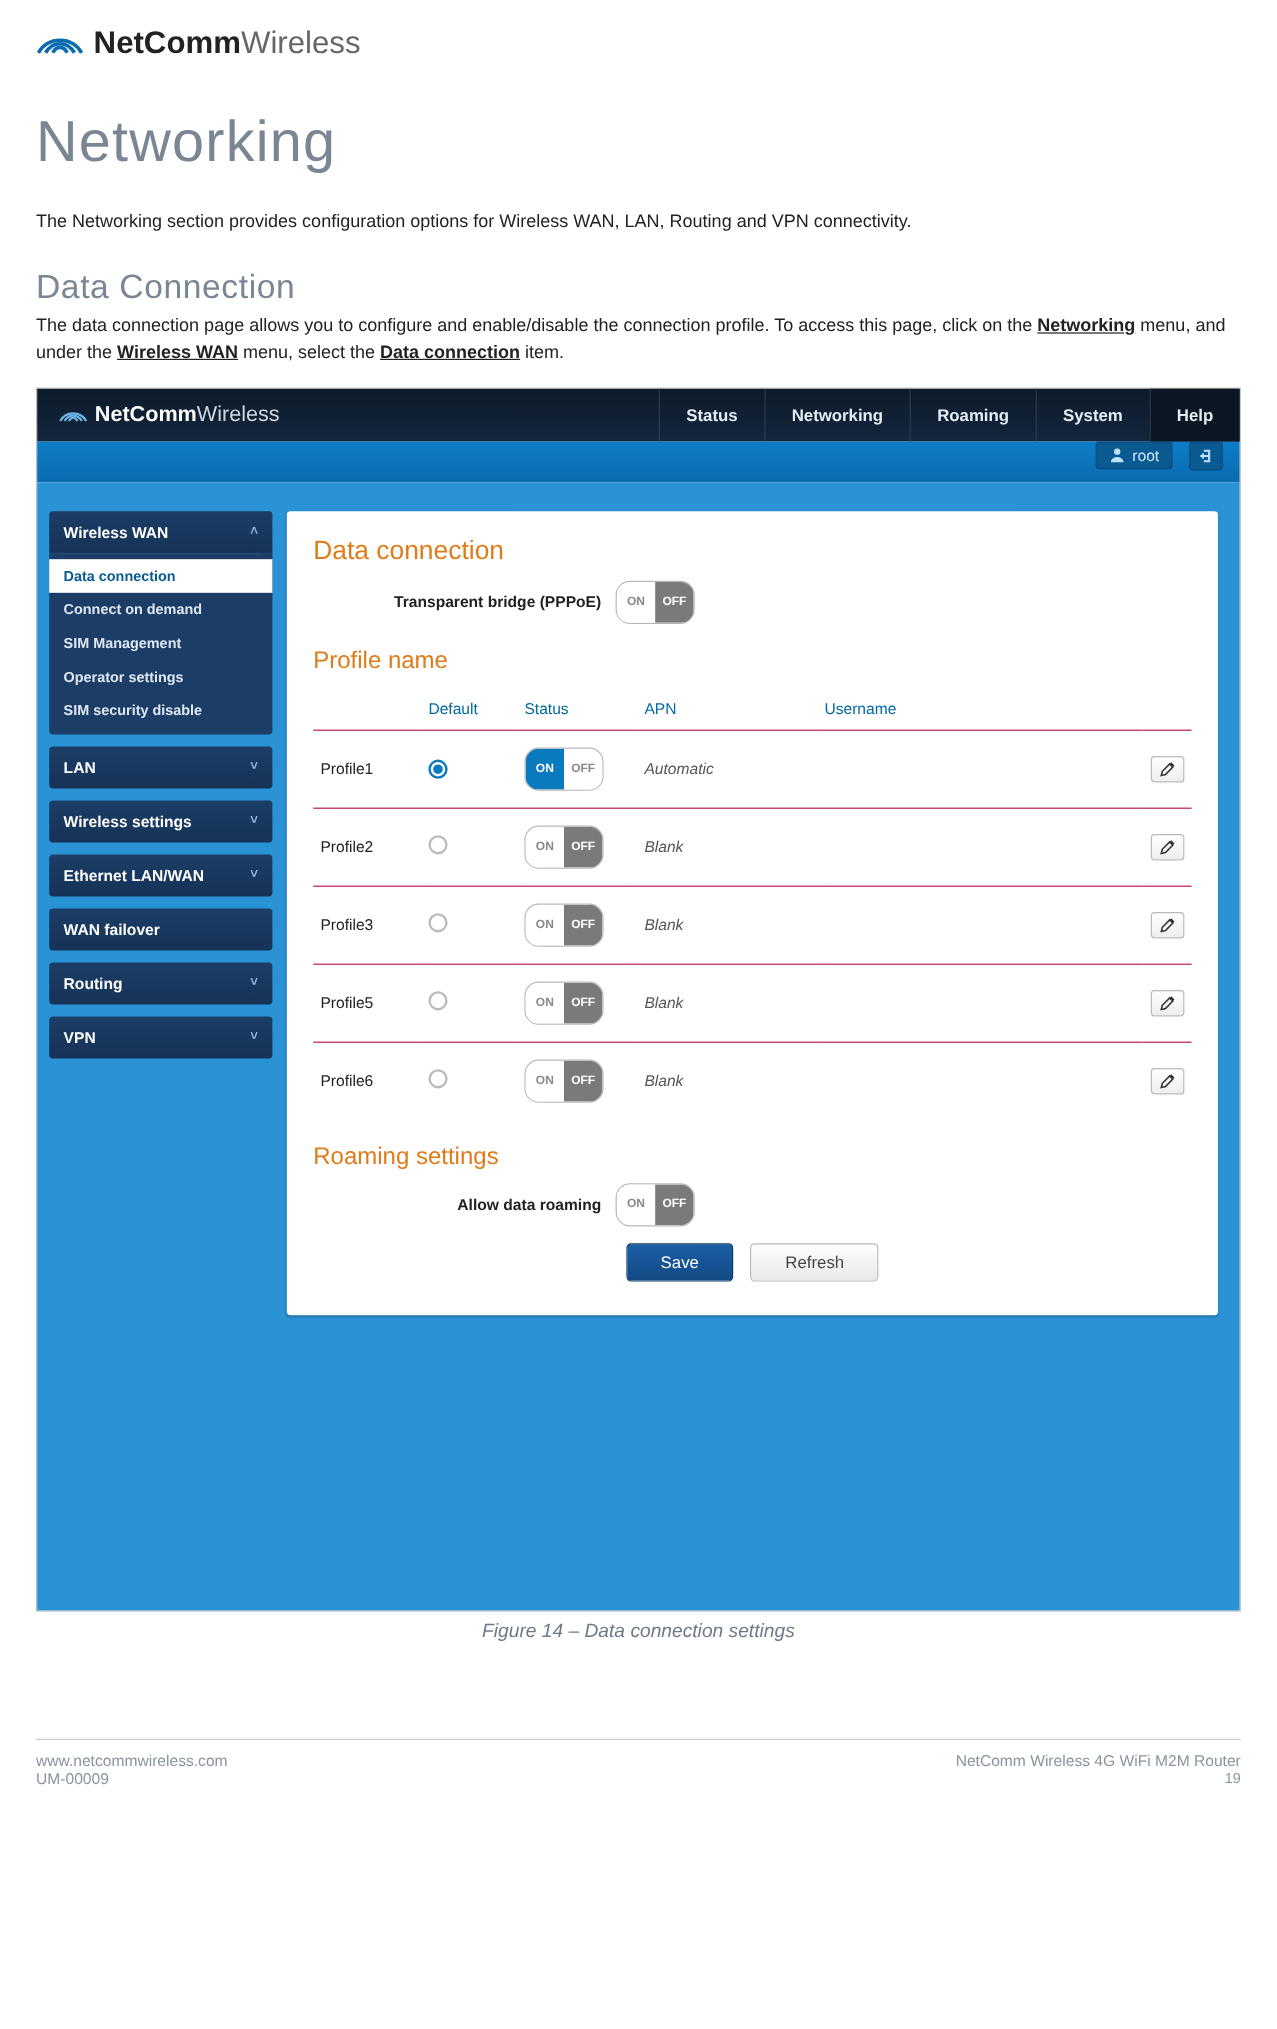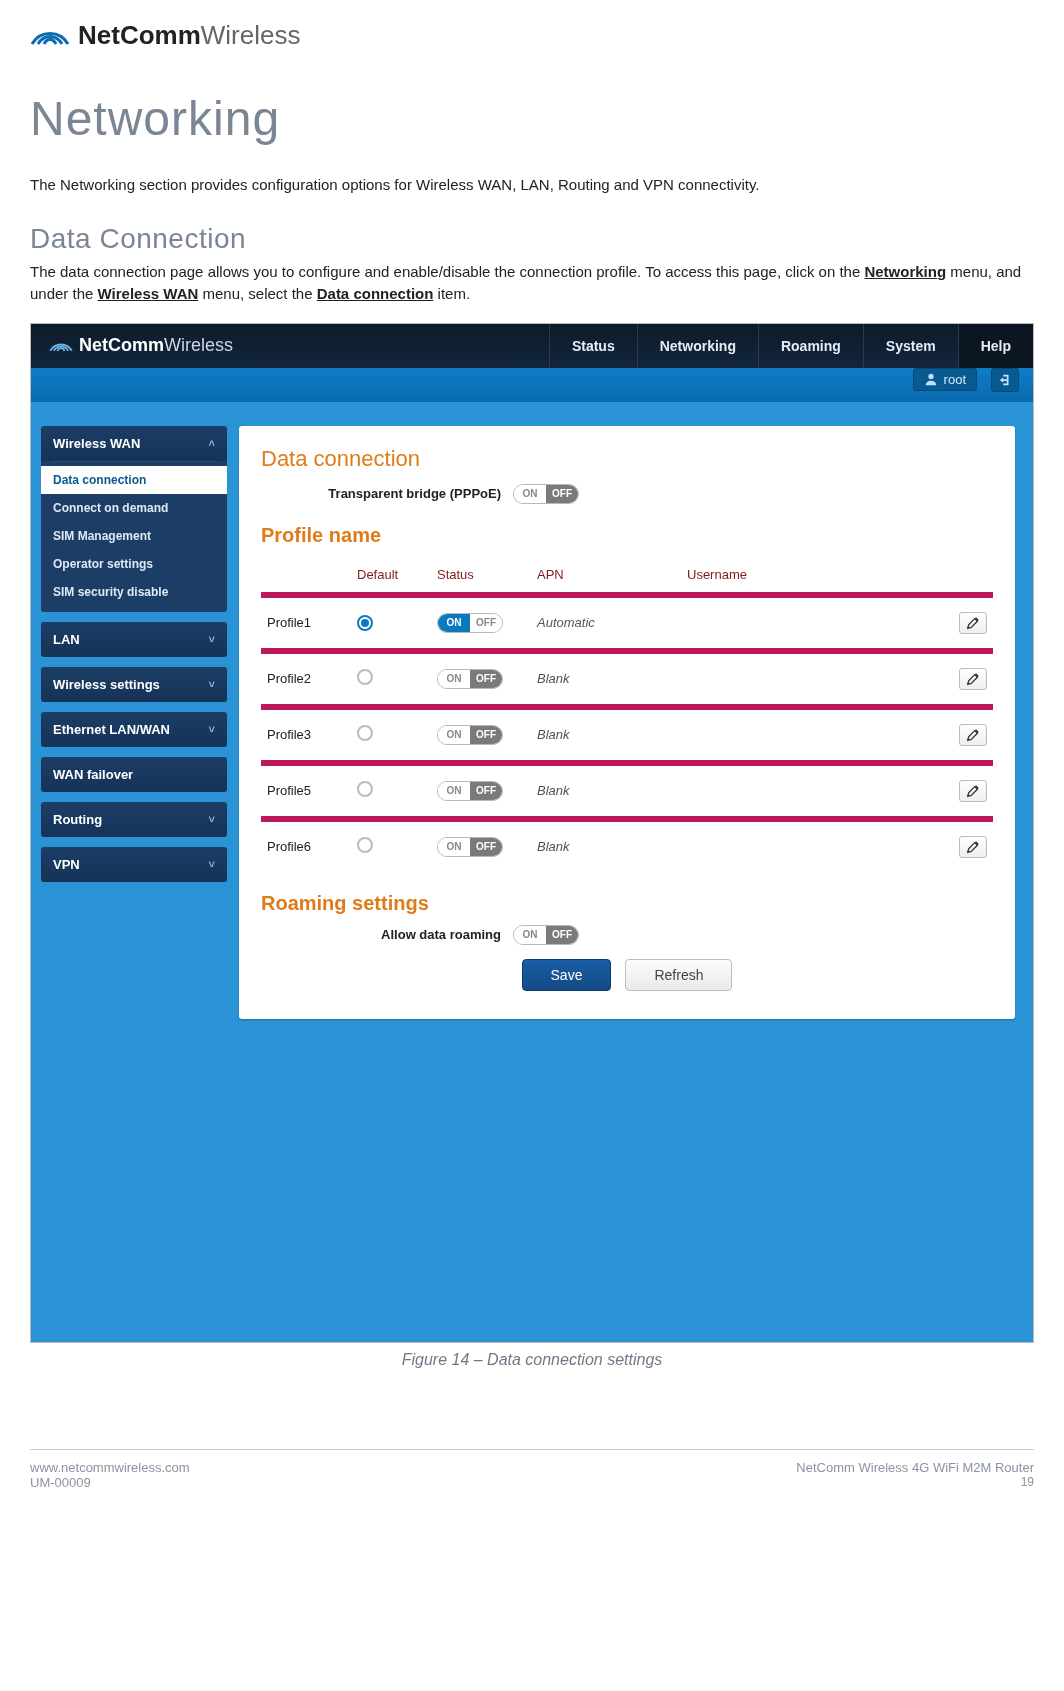--- a/index.html
+++ b/index.html
@@ -36,34 +36,34 @@
   .side-group { background: linear-gradient(#1b3d66,#163357); color:#fff; font-size: 13px; font-weight:700; padding: 10px 12px; border-radius: 3px; margin-bottom: 10px; display:flex; align-items:center; justify-content:space-between; cursor:pointer; }
   .side-group.open { border-bottom-left-radius:0; border-bottom-right-radius:0; margin-bottom:0; }
   .side-sub { background:#1b3d66; border-bottom-left-radius:3px; border-bottom-right-radius:3px; margin-bottom:10px; padding-bottom:6px; }
   .side-sub .hr { height:1px; background:#2a4d7d; margin:0 10px 4px 10px; }
   .side-link { font-size: 12px; font-weight:700; color:#e0e8f3; padding: 7px 12px; cursor:pointer; }
   .side-link.active { background:#fff; color:#0a5a92; }
   .chev { font-size: 11px; color:#8fb6e0; }
 
   .panel { flex:1; background:#fff; border-radius:3px; padding: 20px 22px 28px 22px; box-shadow: 0 1px 2px rgba(0,0,0,0.25); }
   .panel h3 { font-size: 22px; font-weight: 400; color:#e07b1a; margin-bottom: 12px; }
-  .panel h4 { font-size: 20px; font-weight: 700; color:#e07b1a; margin: 20px 0 10px 0; }
+  .panel h4 { font-size: 20px; font-weight: 400; color:#e07b1a; margin: 20px 0 10px 0; }
   .panel .row { display:flex; align-items:center; gap:12px; font-size:13px; margin-bottom:6px; }
   .panel .row .lbl { font-weight:700; text-align:right; flex: 0 0 240px; }
 
-  .toggle { display:inline-flex; border:1px solid #b8b8b8; border-radius: 12px; overflow:hidden; height:20px; font-size:10px; font-weight:700; cursor:pointer; }
+  .toggle { display:inline-flex; border:1px solid #b8b8b8; border-radius: 12px; overflow:hidden; height:36px; font-size:10px; font-weight:700; cursor:pointer; }
   .toggle span { display:flex; align-items:center; justify-content:center; width:32px; }
   .toggle .on { background:#fff; color:#888; }
   .toggle .off { background:#7a7a7a; color:#fff; }
   .toggle.active .on { background:#0a7abf; color:#fff; }
   .toggle.active .off { background:#fff; color:#888; }
 
   table.profiles { width:100%; border-collapse: collapse; font-size:13px; }
-  table.profiles th { font-weight:400; color:#7f1d1d; text-align:left; padding:10px 6px; }
-  table.profiles td { padding:14px 6px; border-top:6px solid #be185d; vertical-align:middle; }
+  table.profiles th { font-weight:400; color:#0369a1; text-align:left; padding:10px 6px; }
+  table.profiles td { padding:14px 6px; border-top:1px solid #be185d; vertical-align:middle; }
   table.profiles td.apn { font-style: italic; color:#555; }
   .radio { width:16px; height:16px; border:2px solid #bbb; border-radius:50%; display:inline-flex; align-items:center; justify-content:center; cursor:pointer; }
   .radio.checked { border-color:#0a7abf; }
   .radio.checked::after { content:''; width:8px; height:8px; background:#0a7abf; border-radius:50%; }
   .editbtn { width:28px; height:22px; border:1px solid #bbb; border-radius:3px; background: linear-gradient(#fff,#eee); display:flex; align-items:center; justify-content:center; cursor:pointer; }
 
   .btnrow { display:flex; gap:14px; justify-content:center; margin-top:14px; }
   .btn { height:32px; padding:0 28px; border-radius:4px; font-size:14px; display:flex; align-items:center; cursor:pointer; }
   .btn.primary { background: linear-gradient(#1a5ea6,#134a85); color:#fff; border:1px solid #0d3a6b; }
   .btn.secondary { background: linear-gradient(#fdfdfd,#e9e9e9); color:#444; border:1px solid #bcbcbc; }

